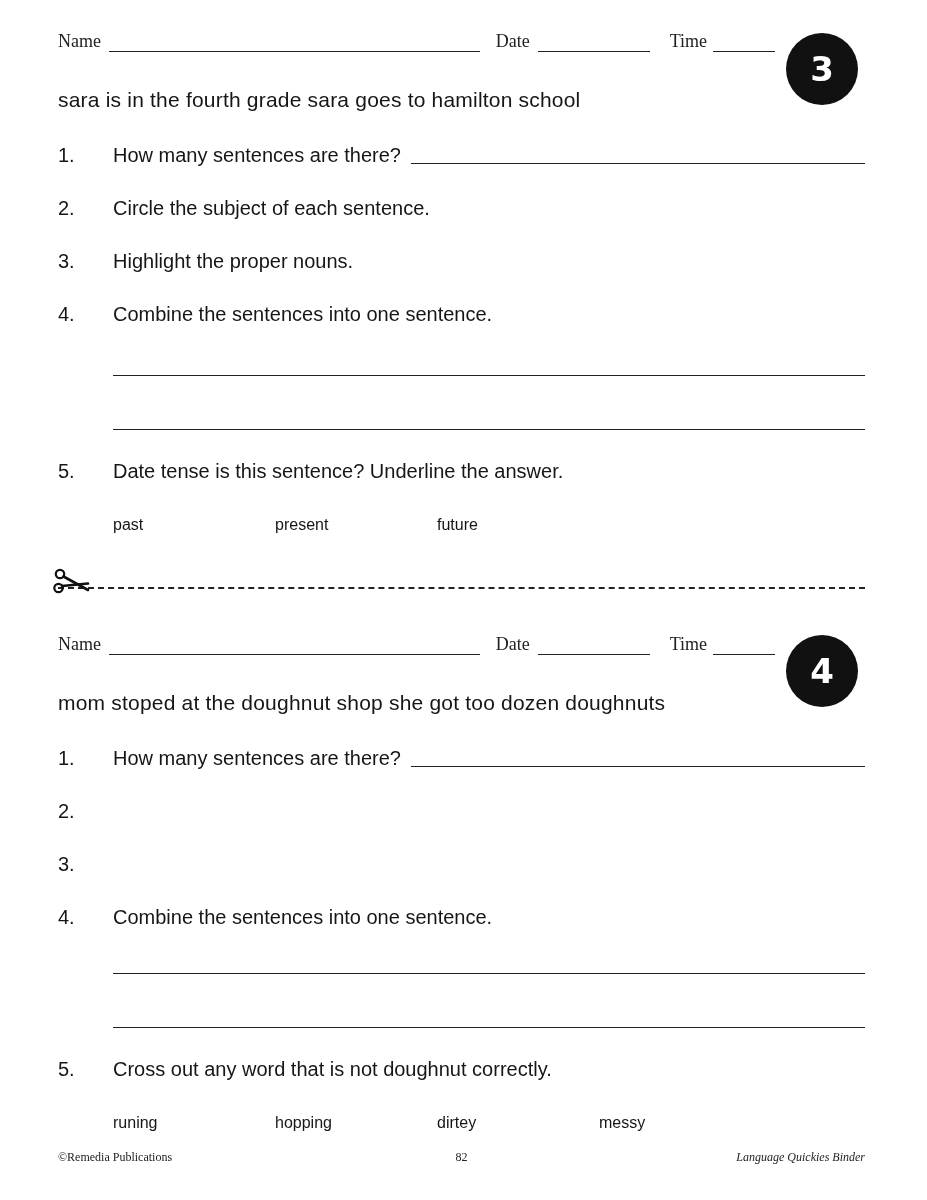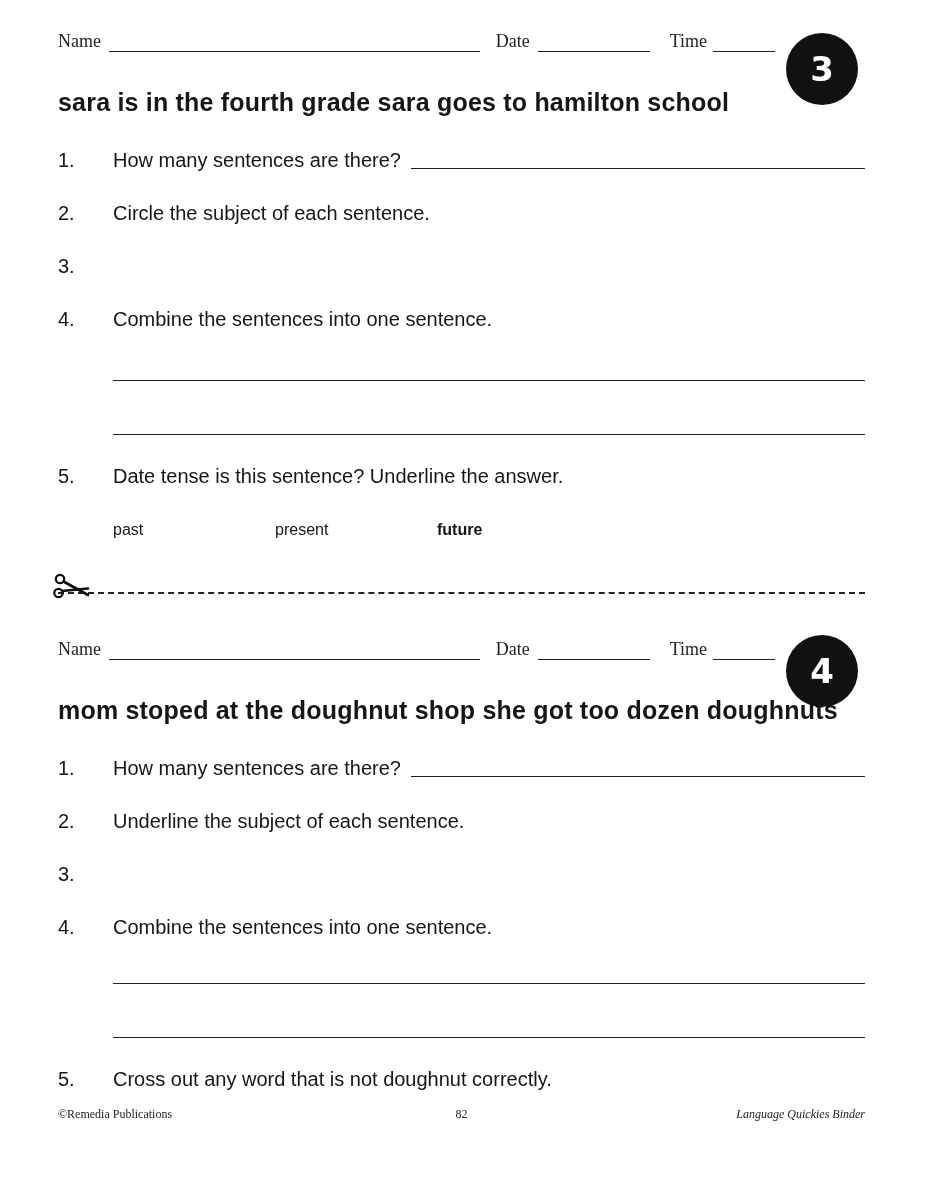--- a/index.html
+++ b/index.html
@@ -19,37 +19,37 @@
   .date-line{width:112px;margin-right:20px;}
   .time-line{width:62px;margin-right:0;}
   .hdr .lbl.time{margin-right:6px;}
   
   .badge{position:absolute;left:786px;width:72px;height:72px;border-radius:50%;
          background:#111;color:#fff;display:flex;align-items:center;justify-content:center;
          font-family:"DejaVu Sans",sans-serif;font-size:34px;font-weight:bold;}
   .badge.b3{top:33px;}
   .badge.b4{top:635px;}
   
-  .title{font-family:"Liberation Sans",sans-serif;font-weight:bold;
-         font-size:25px;margin:36px 0 0 0;letter-spacing:0.2px;white-space:nowrap;}
+  .title{font-family:"Liberation Sans",sans-serif;font-weight:normal;
+         font-size:21px;margin:36px 0 0 0;letter-spacing:0.2px;white-space:nowrap;}
   
   .qrow{display:flex;margin-top:30px;font-size:20px;line-height:23px;}
   .qrow.first{margin-top:32px;}
   .qnum{width:55px;flex:none;}
   .qtext{flex:none;white-space:nowrap;}
   .qfill{flex:1 1 auto;border-bottom:1.6px solid #222;margin-left:10px;margin-bottom:3px;}
   
   .wline{margin-left:55px;border-bottom:1.6px solid #222;height:0;}
   .wline.w1{margin-top:49px;}
   .wline.w2{margin-top:53px;}
   .wline.w1b{margin-top:44px;}
   
   .opts{display:flex;margin-left:55px;margin-top:30px;font-size:16px;line-height:23px;}
   .opts span{width:162px;flex:none;white-space:nowrap;}
-  .opts span:last-child{width:auto;font-weight:bold;}
+  .opts span:last-child{width:auto;}
   
   .cutrow{position:relative;margin-top:51px;border-bottom:2px dashed #222;height:0;margin-right:0;}
   .cutrow .scissors{position:absolute;left:-6px;bottom:-11px;width:42px;height:32px;}
   
   .footer{display:flex;justify-content:space-between;margin-top:16px;position:relative;
           font-family:"Liberation Serif",serif;font-size:12px;color:#222;}
   .footer .center{position:absolute;left:50%;transform:translateX(-50%);}
   .footer .right{font-style:italic;}
 </style>
 </head>
@@ -74,20 +74,21 @@
       <span class="qnum">1.</span>
       <span class="qtext">How many sentences are there?</span>
       <span class="qfill"></span>
     </div>
     <div class="qrow">
       <span class="qnum">2.</span>
       <span class="qtext">Circle the subject of each sentence.</span>
     </div>
     <div class="qrow">
       <span class="qnum">3.</span>
+      <span class="qtext">Highlight the proper nouns.</span>
     </div>
     <div class="qrow">
       <span class="qnum">4.</span>
       <span class="qtext">Combine the sentences into one sentence.</span>
     </div>
 
     <div class="wline w1"></div>
     <div class="wline w2"></div>
 
     <div class="qrow">
@@ -123,37 +124,42 @@
 
     <h2 class="title">mom stoped at the doughnut shop she got too dozen doughnuts</h2>
 
     <div class="qrow first">
       <span class="qnum">1.</span>
       <span class="qtext">How many sentences are there?</span>
       <span class="qfill"></span>
     </div>
     <div class="qrow">
       <span class="qnum">2.</span>
-      <span class="qtext">Underline the subject of each sentence.</span>
     </div>
     <div class="qrow">
       <span class="qnum">3.</span>
     </div>
     <div class="qrow">
       <span class="qnum">4.</span>
       <span class="qtext">Combine the sentences into one sentence.</span>
     </div>
 
     <div class="wline w1b"></div>
     <div class="wline w2"></div>
 
     <div class="qrow">
       <span class="qnum">5.</span>
       <span class="qtext">Cross out any word that is not doughnut correctly.</span>
     </div>
+    <div class="opts">
+      <span>runing</span>
+      <span>hopping</span>
+      <span>dirtey</span>
+      <span>messy</span>
+    </div>
   </section>
 
   <div class="footer">
     <span class="left">©Remedia Publications</span>
     <span class="center">82</span>
     <span class="right">Language Quickies Binder</span>
   </div>
 
 </div>
 

